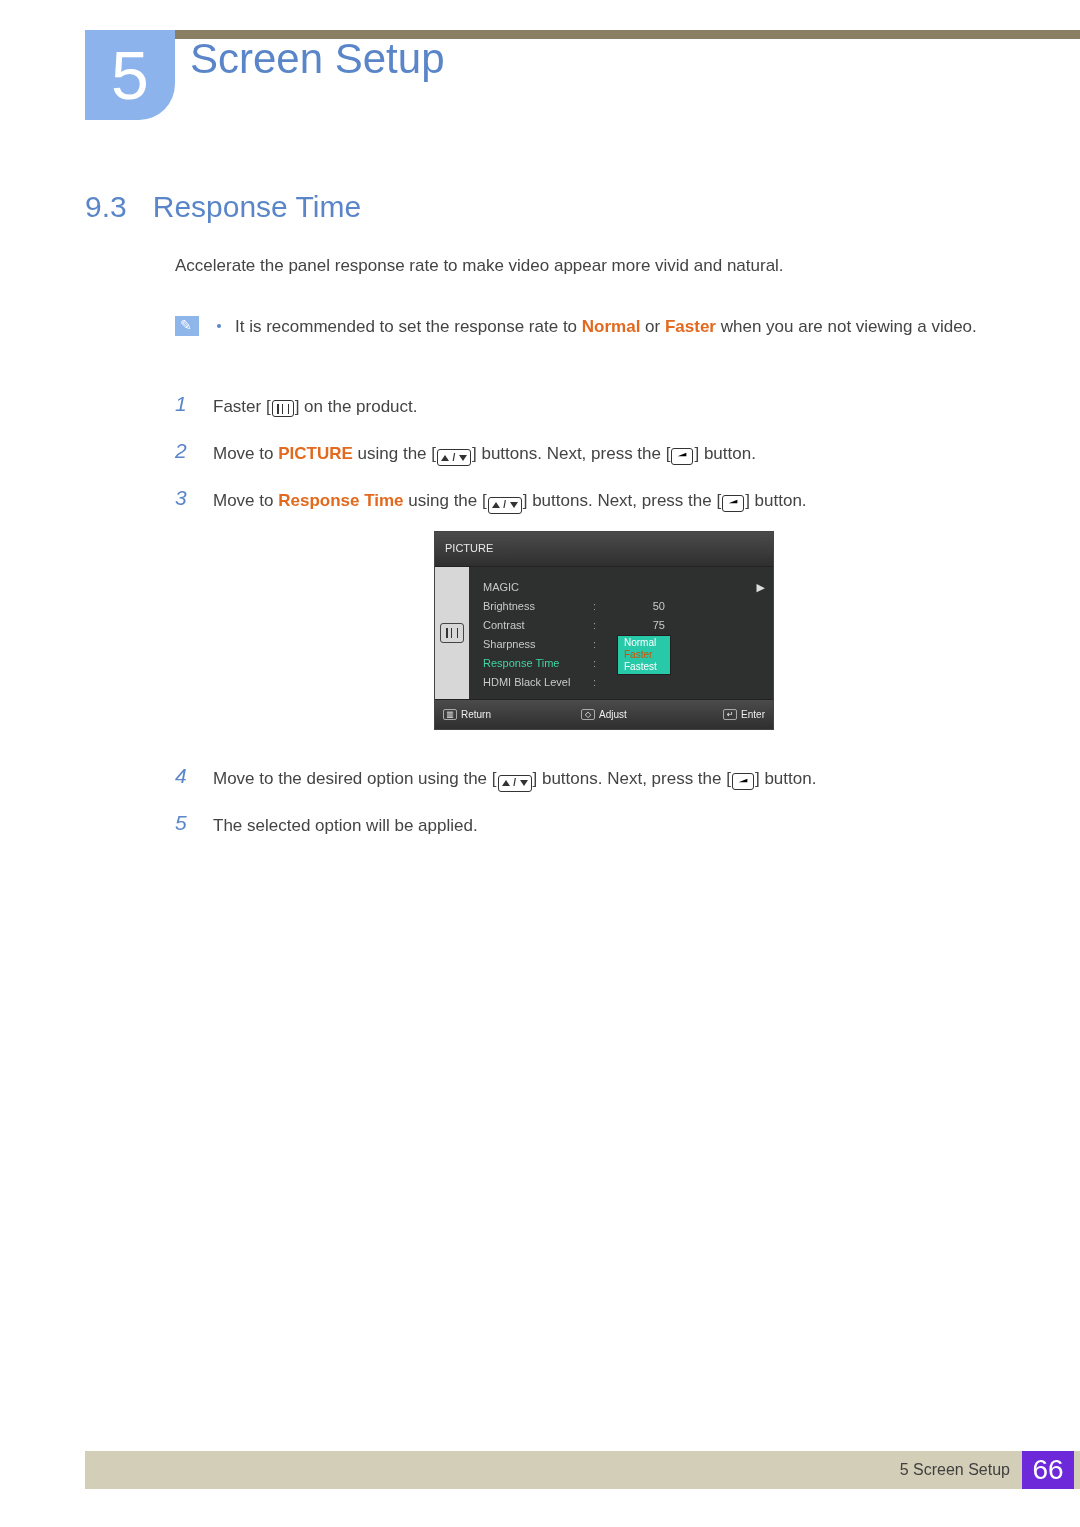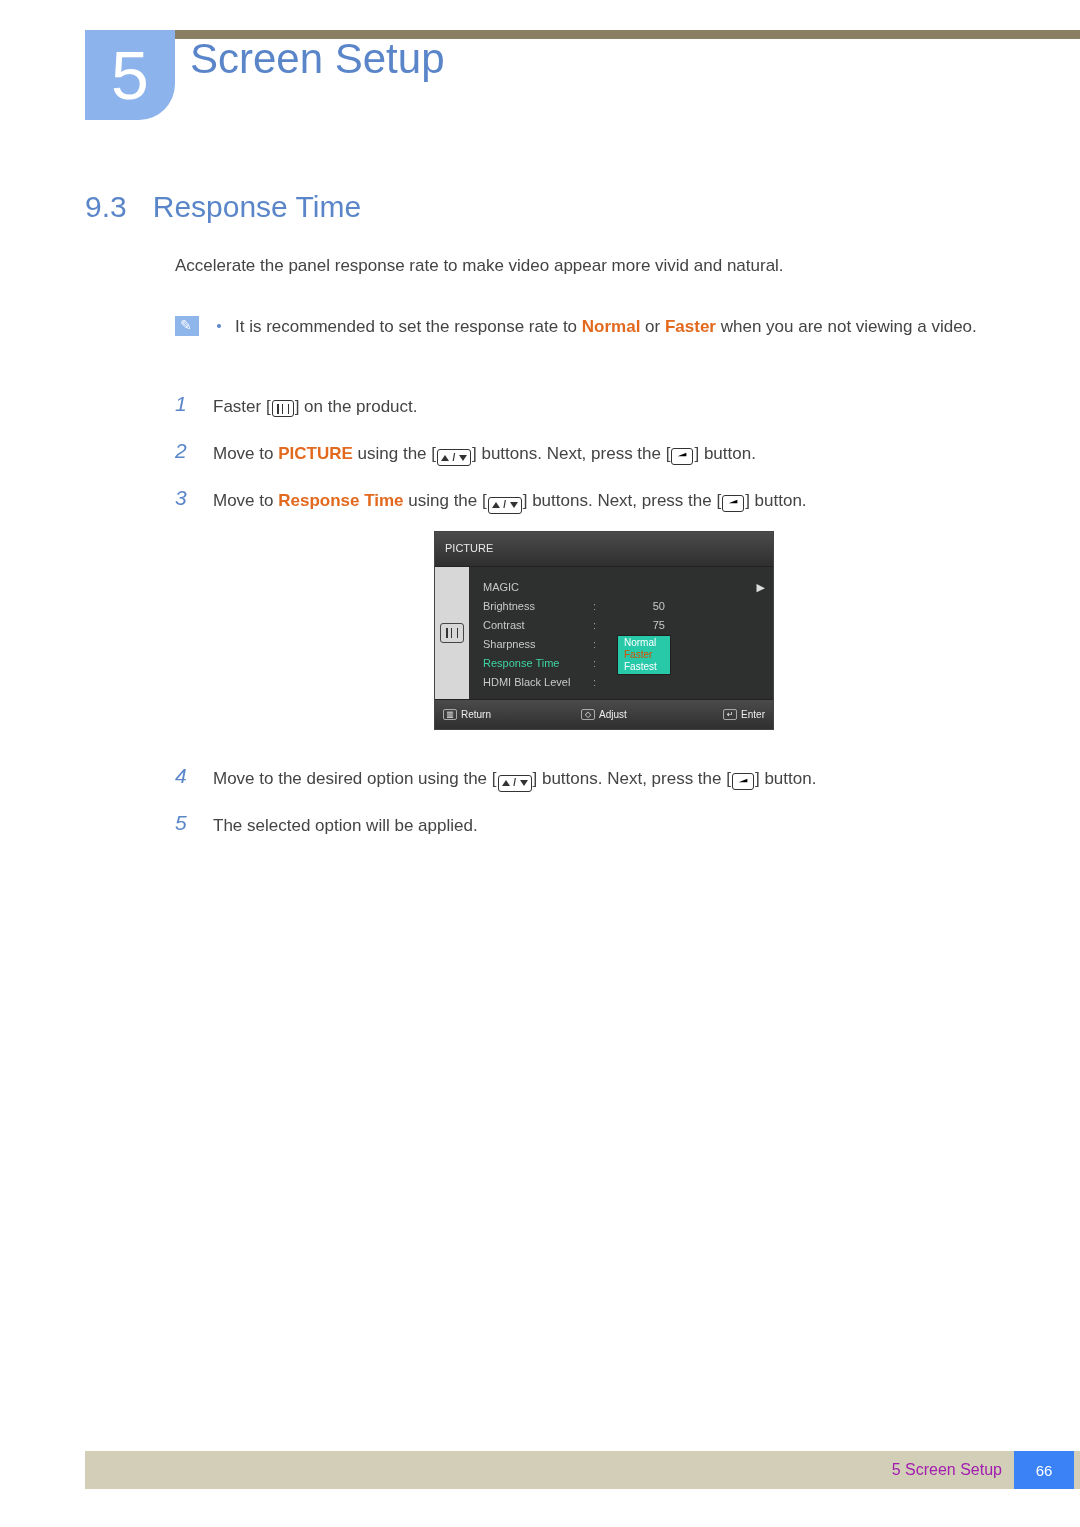--- a/index.html
+++ b/index.html
@@ -115,24 +115,24 @@
   .osd-fi.right { justify-content: flex-end; }
   .osd-mini { border: 1px solid #aaa; border-radius: 2px; width: 14px; height: 11px; display: inline-flex; align-items: center; justify-content: center; font-size: 8px; }
   .options-line { margin-left: 130px; display: flex; align-items: flex-start; gap: 14px; margin-top: 8px; margin-bottom: 14px; }
   .opt-dot { width: 4px; height: 4px; background: #e2691d; border-radius: 50%; margin-top: 9px; flex: none; }
   .opt-text { font-size: 17px; }
   .footer-bar {
     position: absolute; left: 85px; right: 0; bottom: 38px; height: 38px;
     background: #d3ceb8; display: flex; align-items: center; justify-content: flex-end;
     padding-right: 6px; gap: 12px;
   }
-  .footer-label { color: #a21caf; font-size: 16px; }
+  .footer-label { color: #404040; font-size: 16px; }
   .footer-num {
-    background: #3b82f6; color: #fff; height: 38px; width: 60px;
-    display: flex; align-items: center; justify-content: center; font-size: 15px;
+    background: #6d28d9; color: #fff; height: 38px; width: 52px;
+    display: flex; align-items: center; justify-content: center; font-size: 28px;
   }
 </style>
 </head>
 <body>
 
 <div class="topbar"></div>
 <div class="chapter-badge">
   <span>5</span>
 </div>
 <div class="chapter-title-wrap">Screen Setup</div>

